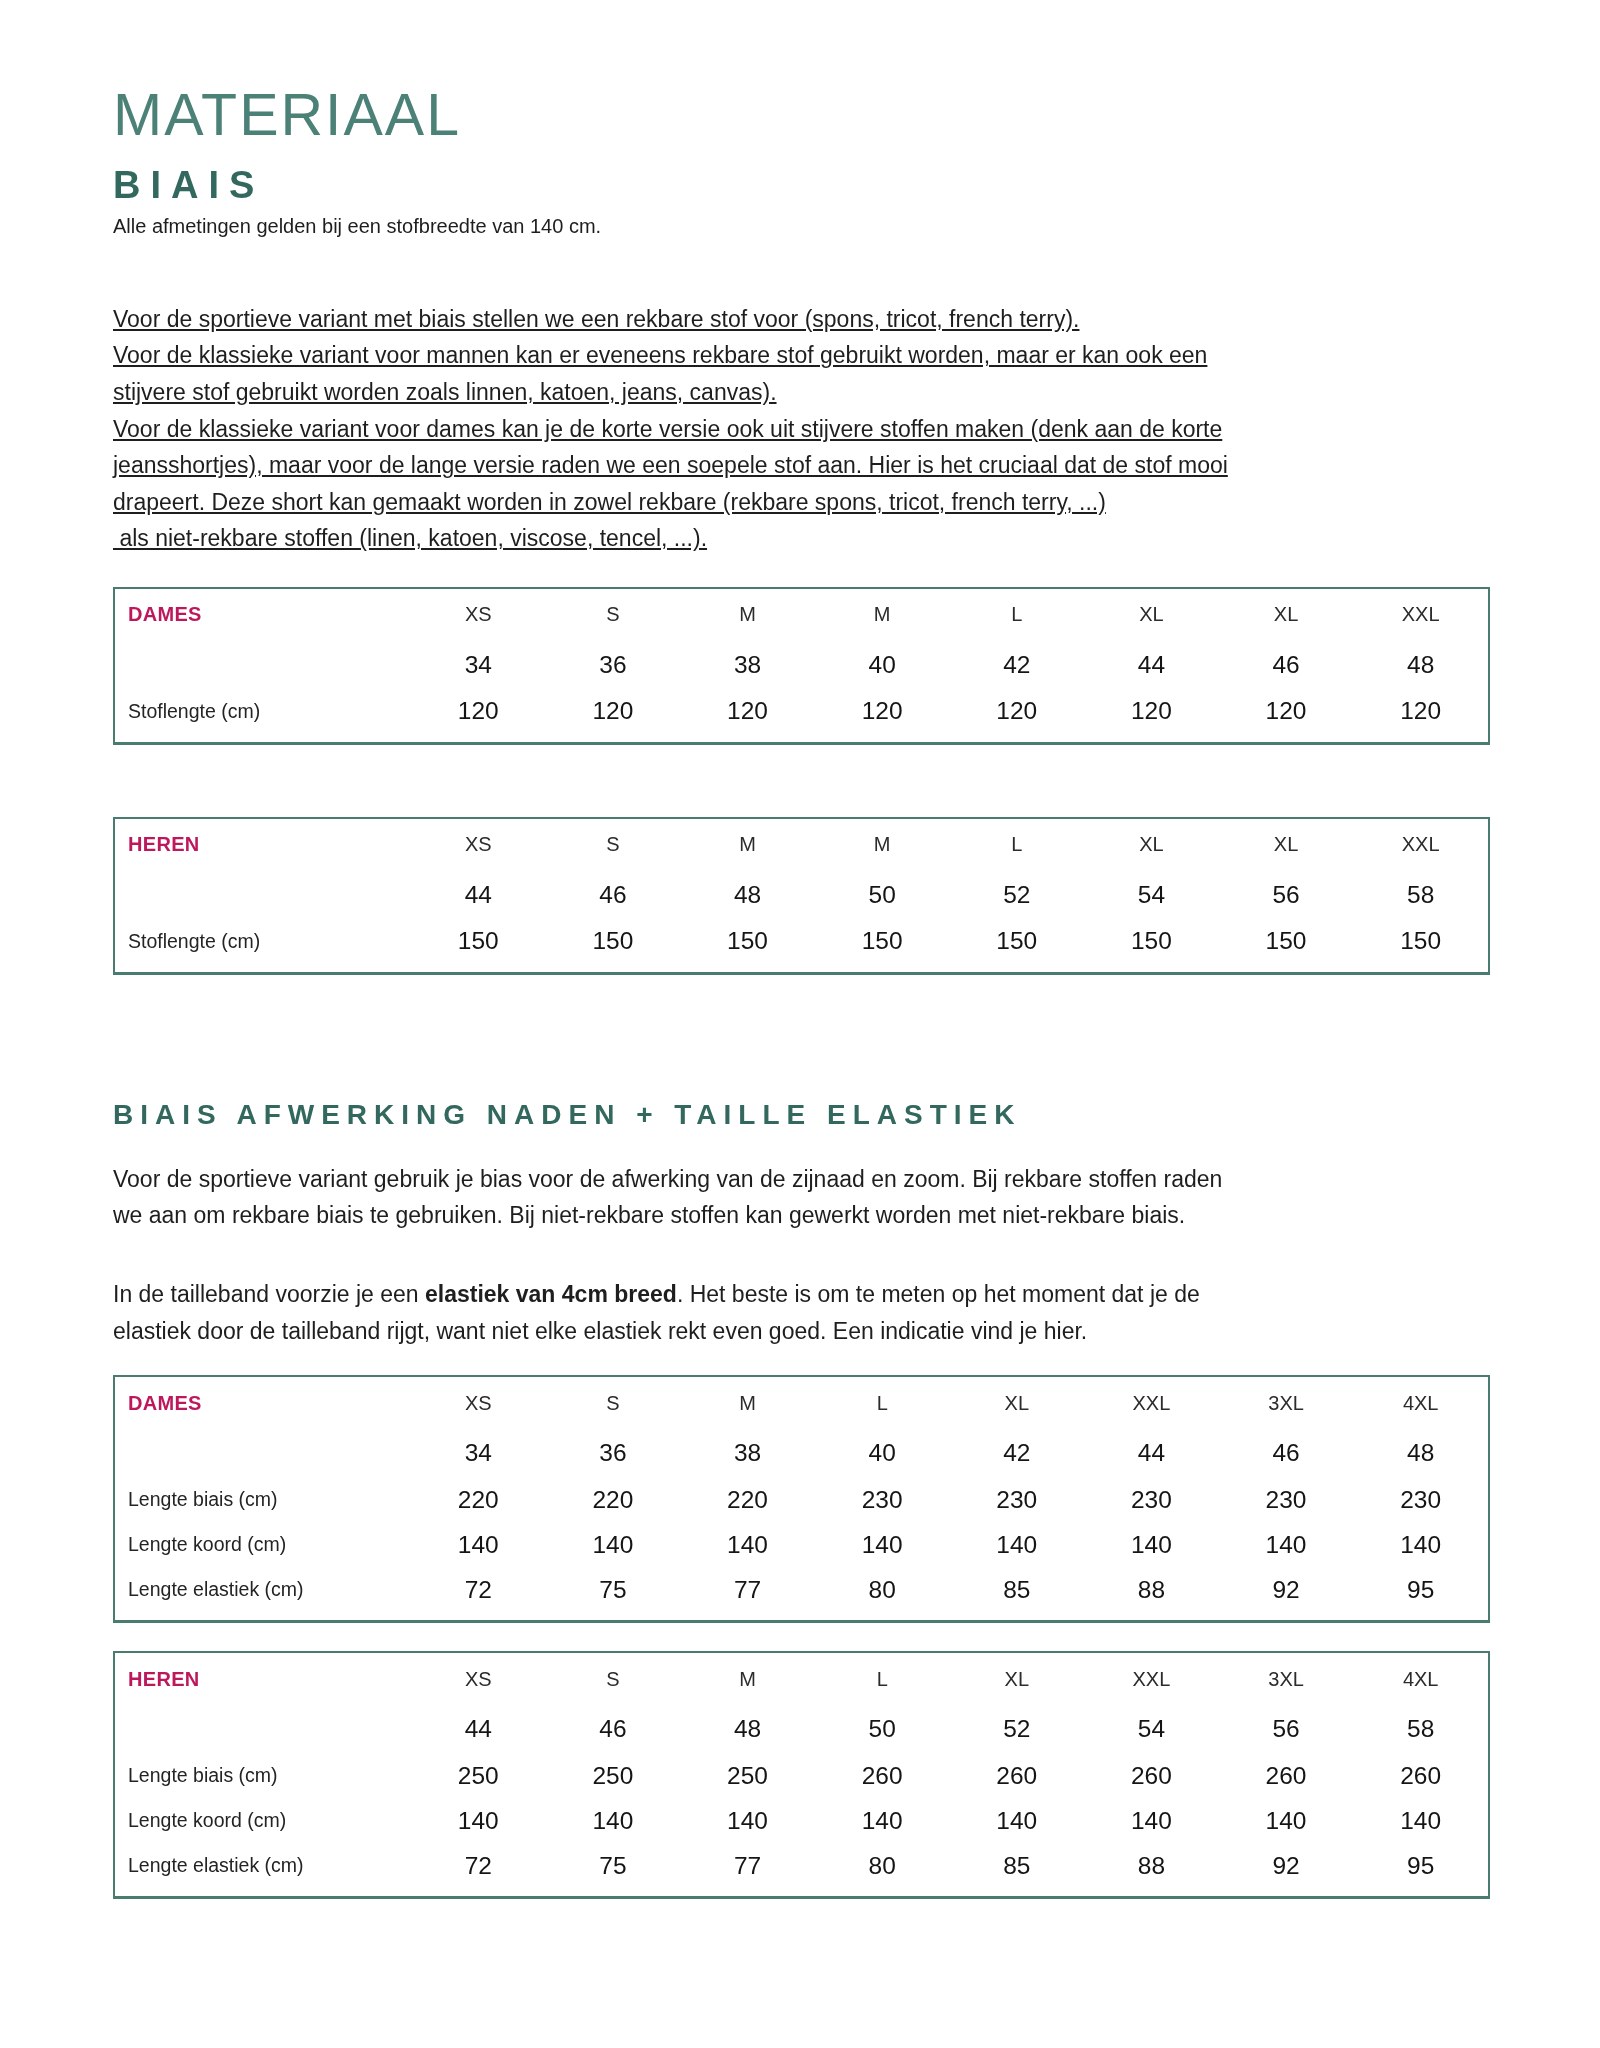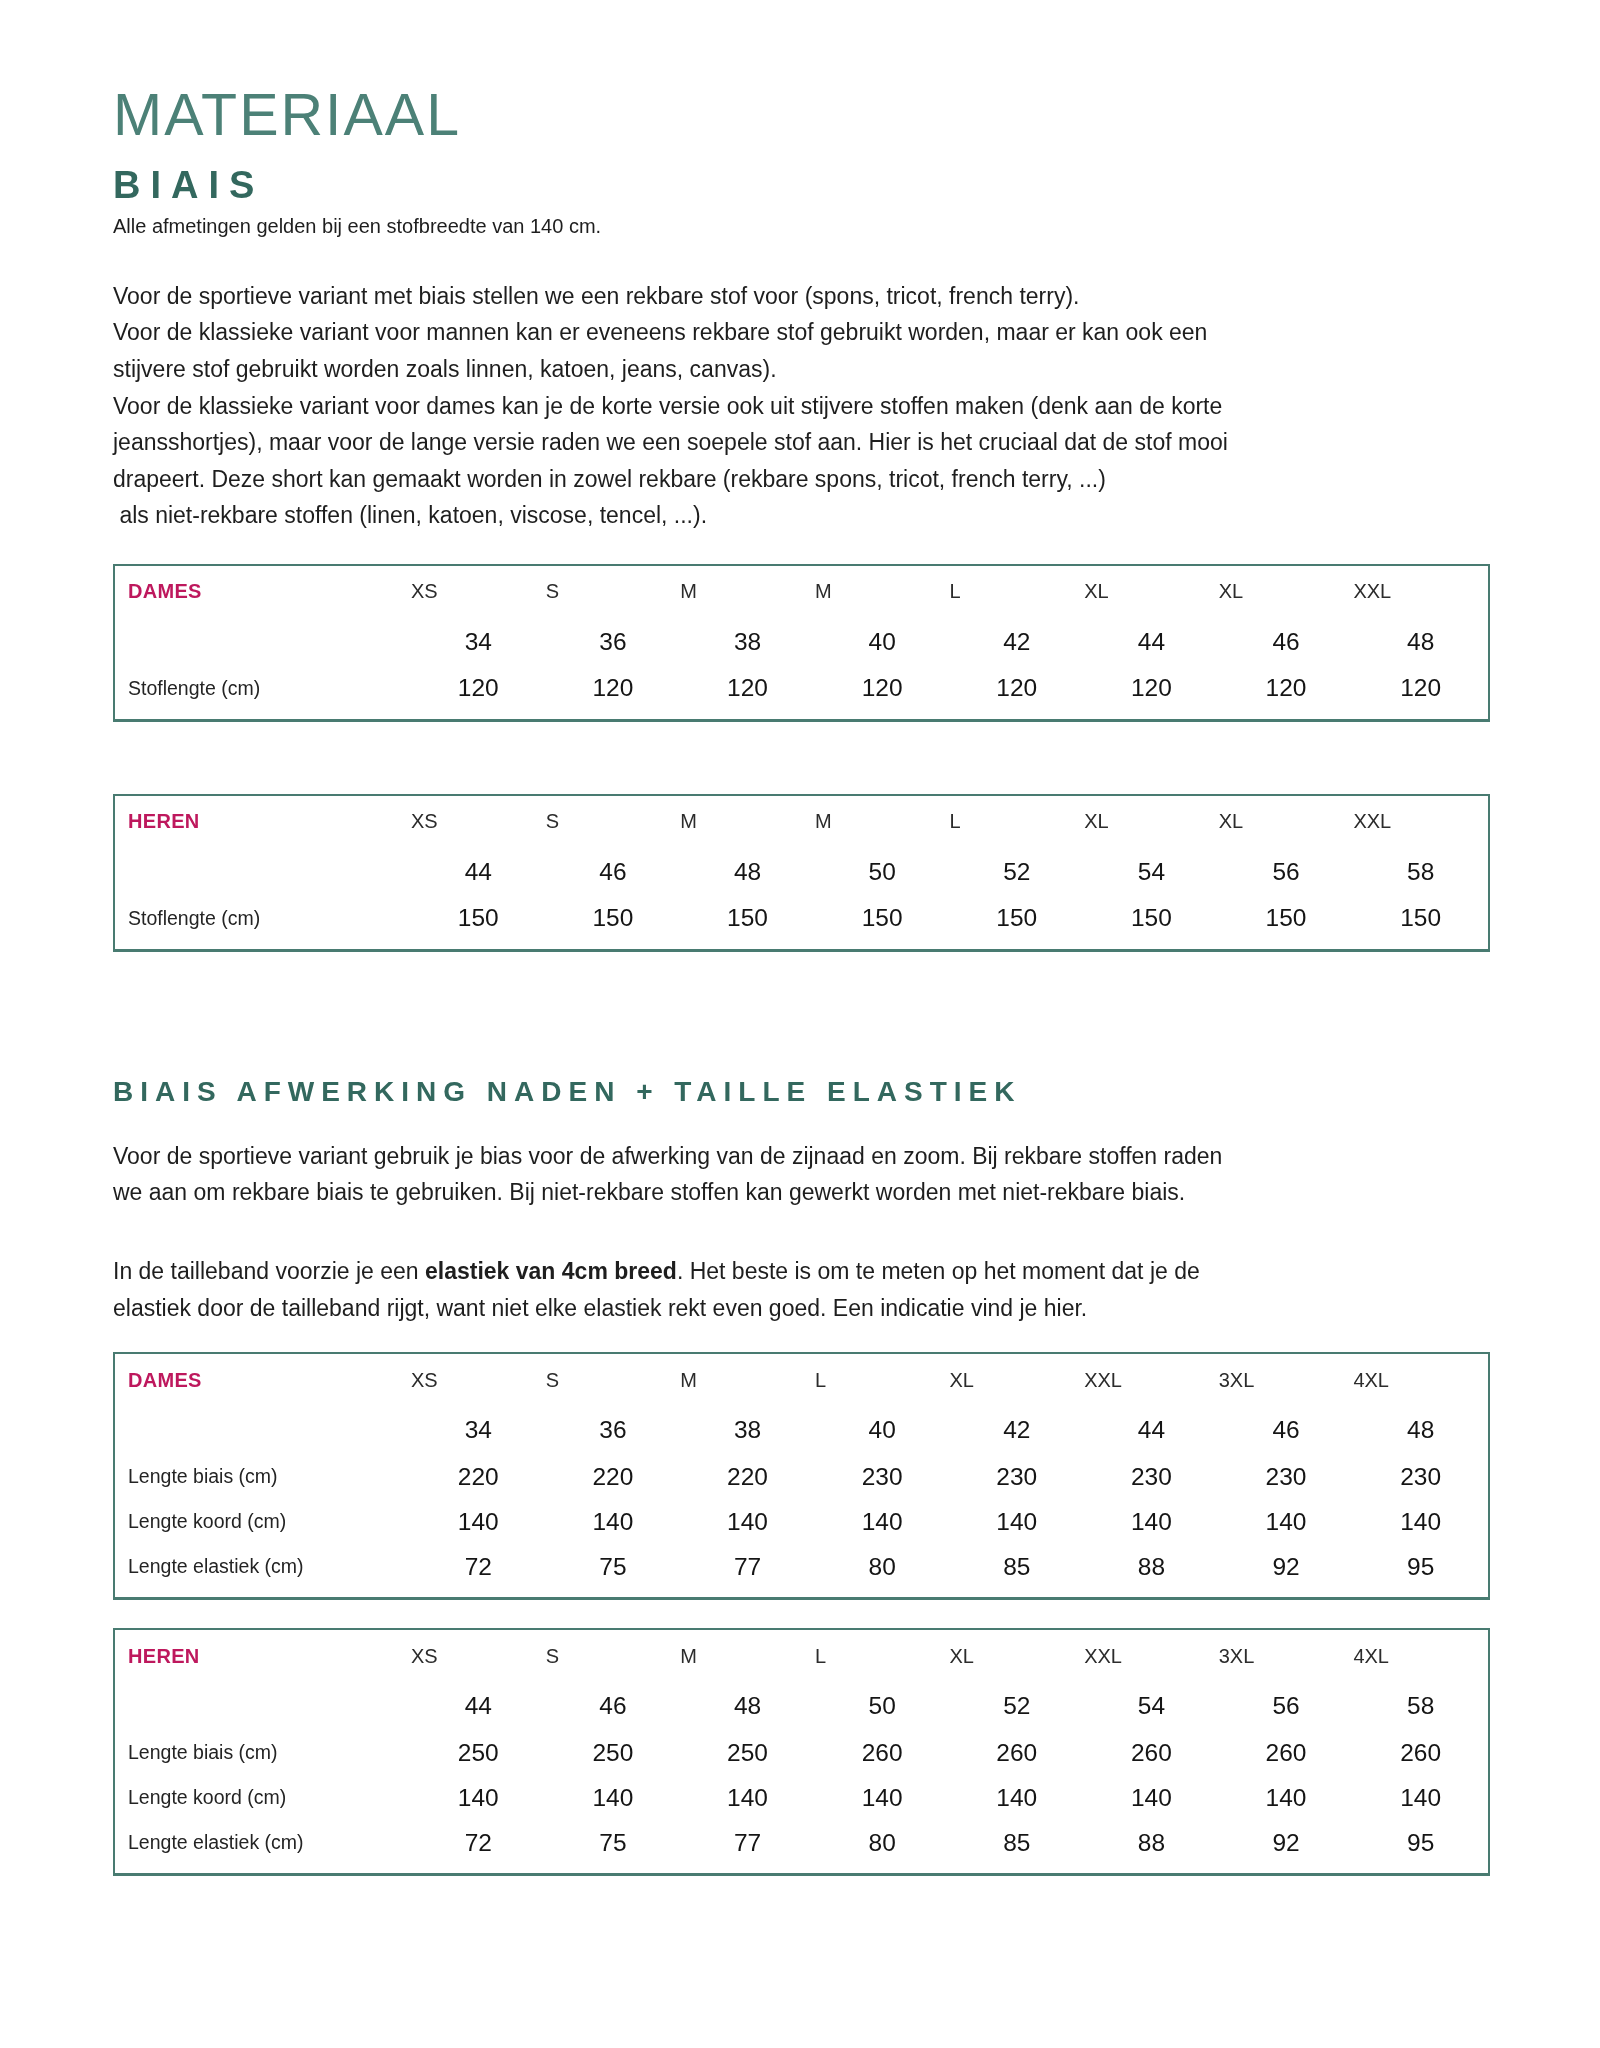--- a/index.html
+++ b/index.html
@@ -5,37 +5,37 @@
   html,body{margin:0;padding:0;background:#ffffff;}
   .page{position:relative;width:1600px;height:2048px;background:#ffffff;
         font-family:"Liberation Sans","DejaVu Sans",sans-serif;color:#1e1e1e;
         padding:84px 110px 0 113px;box-sizing:border-box;overflow:hidden;}
   .title{font-size:59px;line-height:1.08;font-weight:200;letter-spacing:2px;color:#4c8177;
          font-family:Liberation Sans, sans-serif;}
   .h-stof{margin-top:16px;font-size:38px;font-weight:700;letter-spacing:10px;color:#33685e;}
   .h-biais{margin-top:124px;font-size:28px;font-weight:700;letter-spacing:7px;color:#33685e;}
   .intro{margin-top:8px;font-size:20px;}
   .para{font-size:23px;line-height:36.6px;white-space:pre-line;}
-  .para-main{margin-top:40px;}
+  .para-main{margin-top:63px;text-decoration:underline;}
   .para-b1{margin-top:30px;}
   .para-b2{margin-top:42px;}
   .para-b3{margin-top:40px;}
   .bold-inline{font-weight:700;}
   .sizetable{border:2px solid #497b71;border-bottom-width:3px;padding:6px 0 8px 0;}
   .mt-t1{margin-top:30px;}
   .mt-t2{margin-top:72px;}
   .mt-t3{margin-top:26px;}
   .mt-t4{margin-top:28px;}
   .t-row{display:grid;grid-template-columns:296px repeat(8,1fr);align-items:center;}
   .t-head{height:40px;}
   .r-num{height:48px;margin-top:6px;}
   .r-data{height:45px;}
   .t-label{padding-left:13px;font-size:19.5px;color:#242424;}
   .t-group{font-weight:700;font-size:20px;color:#be185d;letter-spacing:0.3px;}
-  .t-size{text-align:left;font-size:20px;color:#2c2c2c;}
+  .t-size{text-align:center;font-size:20px;color:#2c2c2c;}
   .t-val{text-align:center;font-size:24.5px;color:#151515;}
 </style>
 </head>
 <body>
 
 <div class="page">
 
   <div class="title">MATERIAAL</div>
 
   <div class="h-stof">BIAIS</div>

